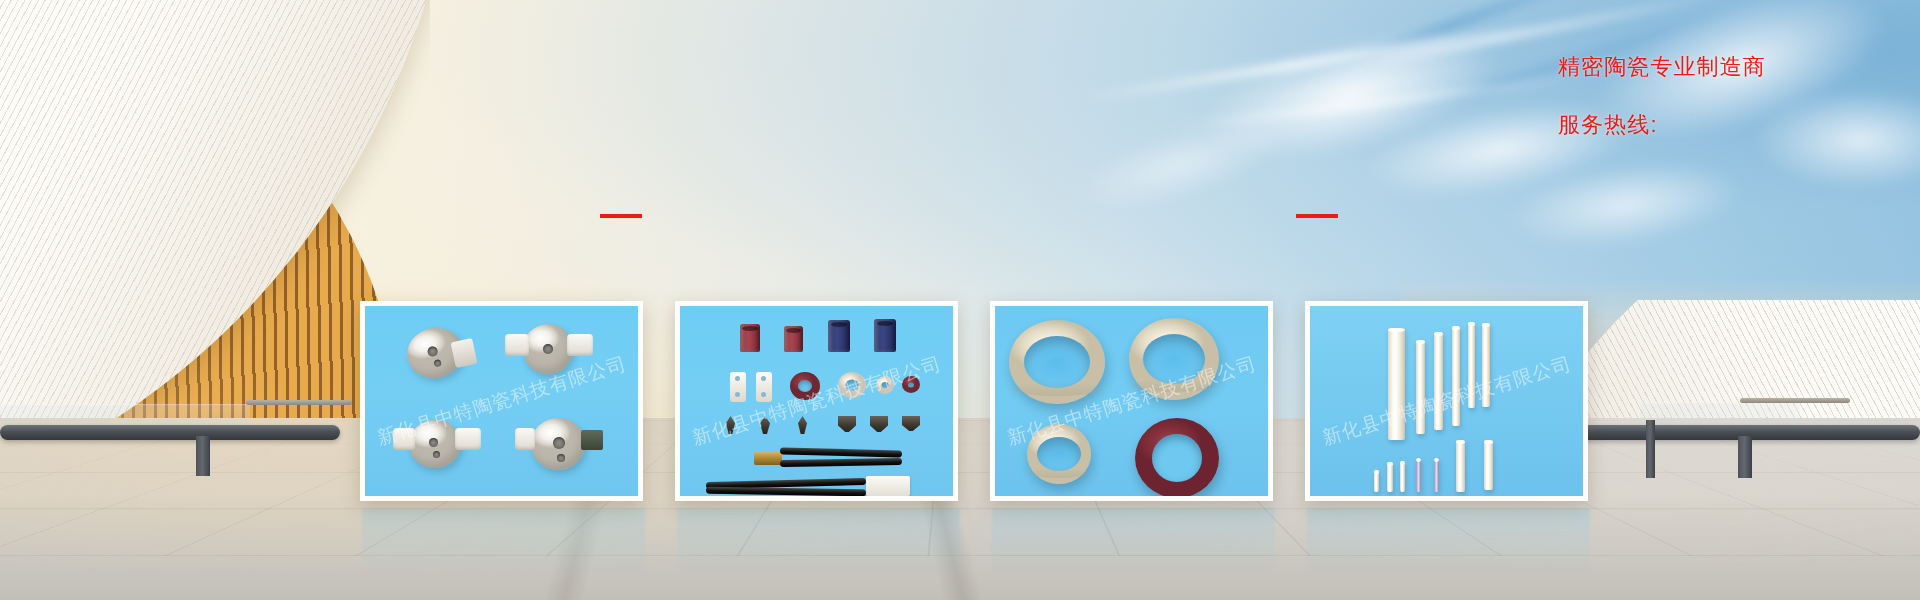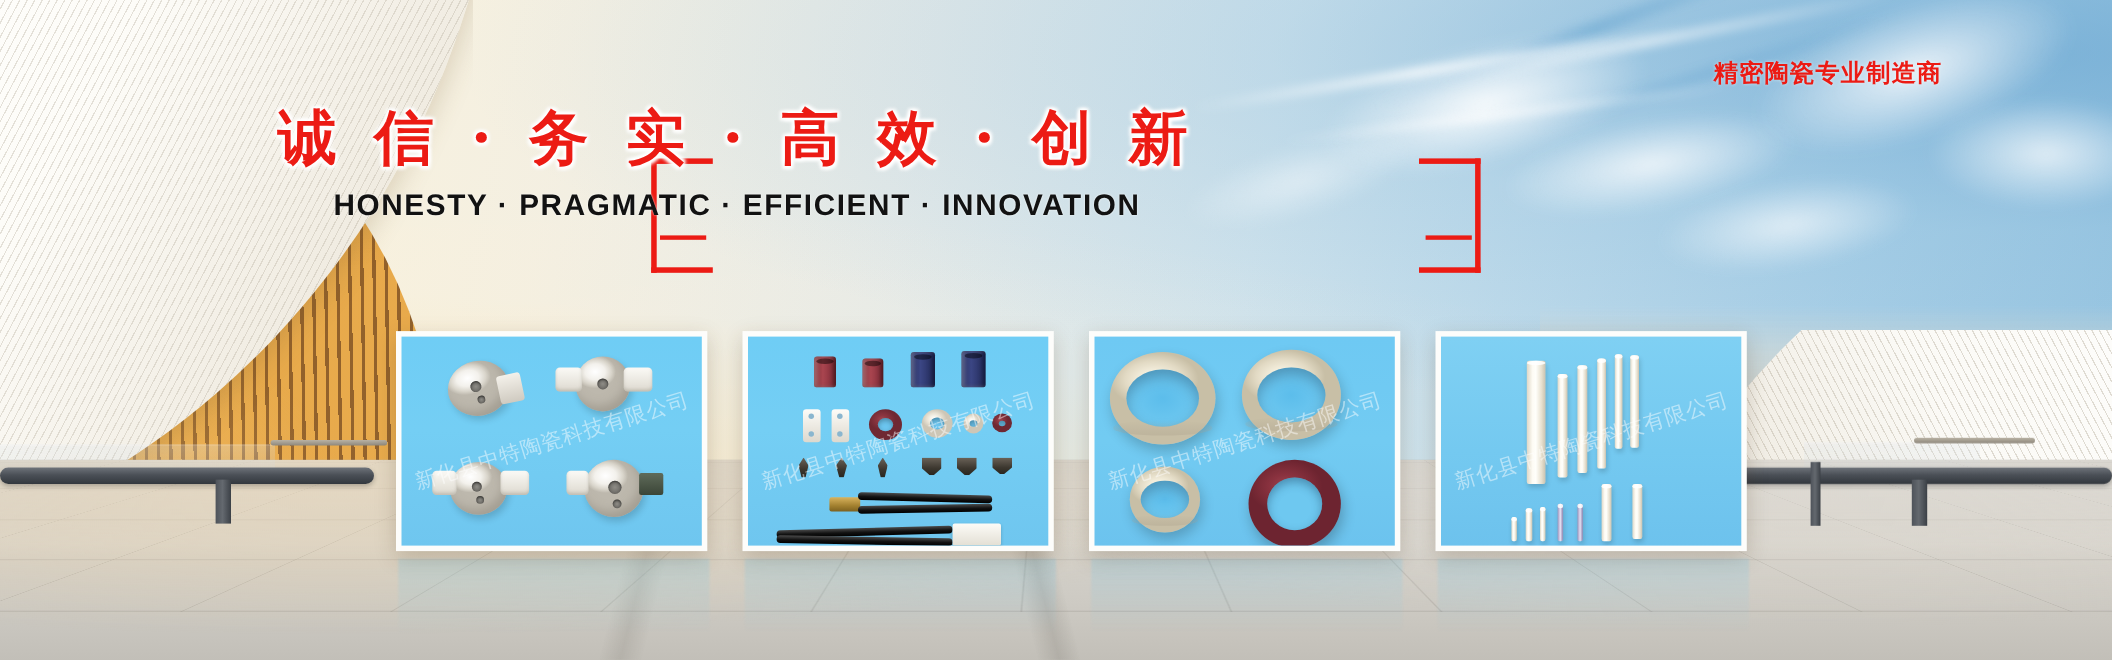--- a/index.html
+++ b/index.html
@@ -269,21 +269,21 @@
     background:#ec1b14;
   }
   .en-rule.l { left:600px; }
   .en-rule.r { left:1296px; }
 
   
   .contact {
     position:absolute; left:1558px; top:52px;
     width:340px;
     color:#ec1b14;
-    font-weight:700;
+    font-weight:400;
     text-shadow:0 0 3px rgba(255,255,255,.6);
   }
   .contact .c-title { font-size:22px; letter-spacing:.05em; }
   .contact .c-label { font-size:22px; margin-top:28px; letter-spacing:.05em; }
   .contact .c-phone { font-size:33px; margin-top:6px; letter-spacing:.012em; }
 
   
   .panel {
     position:absolute; top:301px;
     width:283px; height:200px;
@@ -499,31 +499,26 @@
     <div class="rail-post" style="left:196px;top:436px; height:40px;"></div>
   </div>
   <div class="rail">
     <div class="rail-glass" style="left:1640px; top:402px; width:160px; height:26px;"></div>
     <div class="rail-thin" style="left:1740px; top:398px; width:110px;"></div>
     <div class="rail-bar" style="left:1578px; top:425px; width:342px;"></div>
     <div class="rail-post" style="left:1738px; top:436px; height:42px;"></div>
     <div class="rail-post" style="left:1646px; top:420px; height:58px; width:9px;"></div>
   </div>
 
-  <div class="headline">
-    <div class="bracket left"></div>
-    <div class="bracket right"></div>
-    <div class="cn-line">诚 信 · 务 实 · 高 效 · 创 新</div>
-    <div class="en-line">HONESTY · PRAGMATIC · EFFICIENT · INNOVATION</div>
-  </div>
   <div class="en-rule l"></div>
   <div class="en-rule r"></div>
 
   <div class="contact">
     <div class="c-title">精密陶瓷专业制造商</div>
+    <div class="c-label">服务热线:</div>
   </div>
 
   <div class="panel p1">
     <div class="inner">
       <div class="pp socket" style="left:42px; top:22px;  width:56px; height:50px; transform:rotate(-12deg);">
         <div class="h" style="left:21px; top:18px; width:10px; height:10px;"></div>
         <div class="h" style="left:25px; top:32px; width:7px;  height:7px;"></div>
       </div>
       <div class="pp" style="left:88px; top:34px; width:22px; height:26px; background:linear-gradient(180deg,#f4f1ea,#cfcac0); border-radius:3px; transform:rotate(-12deg);"></div>
 

